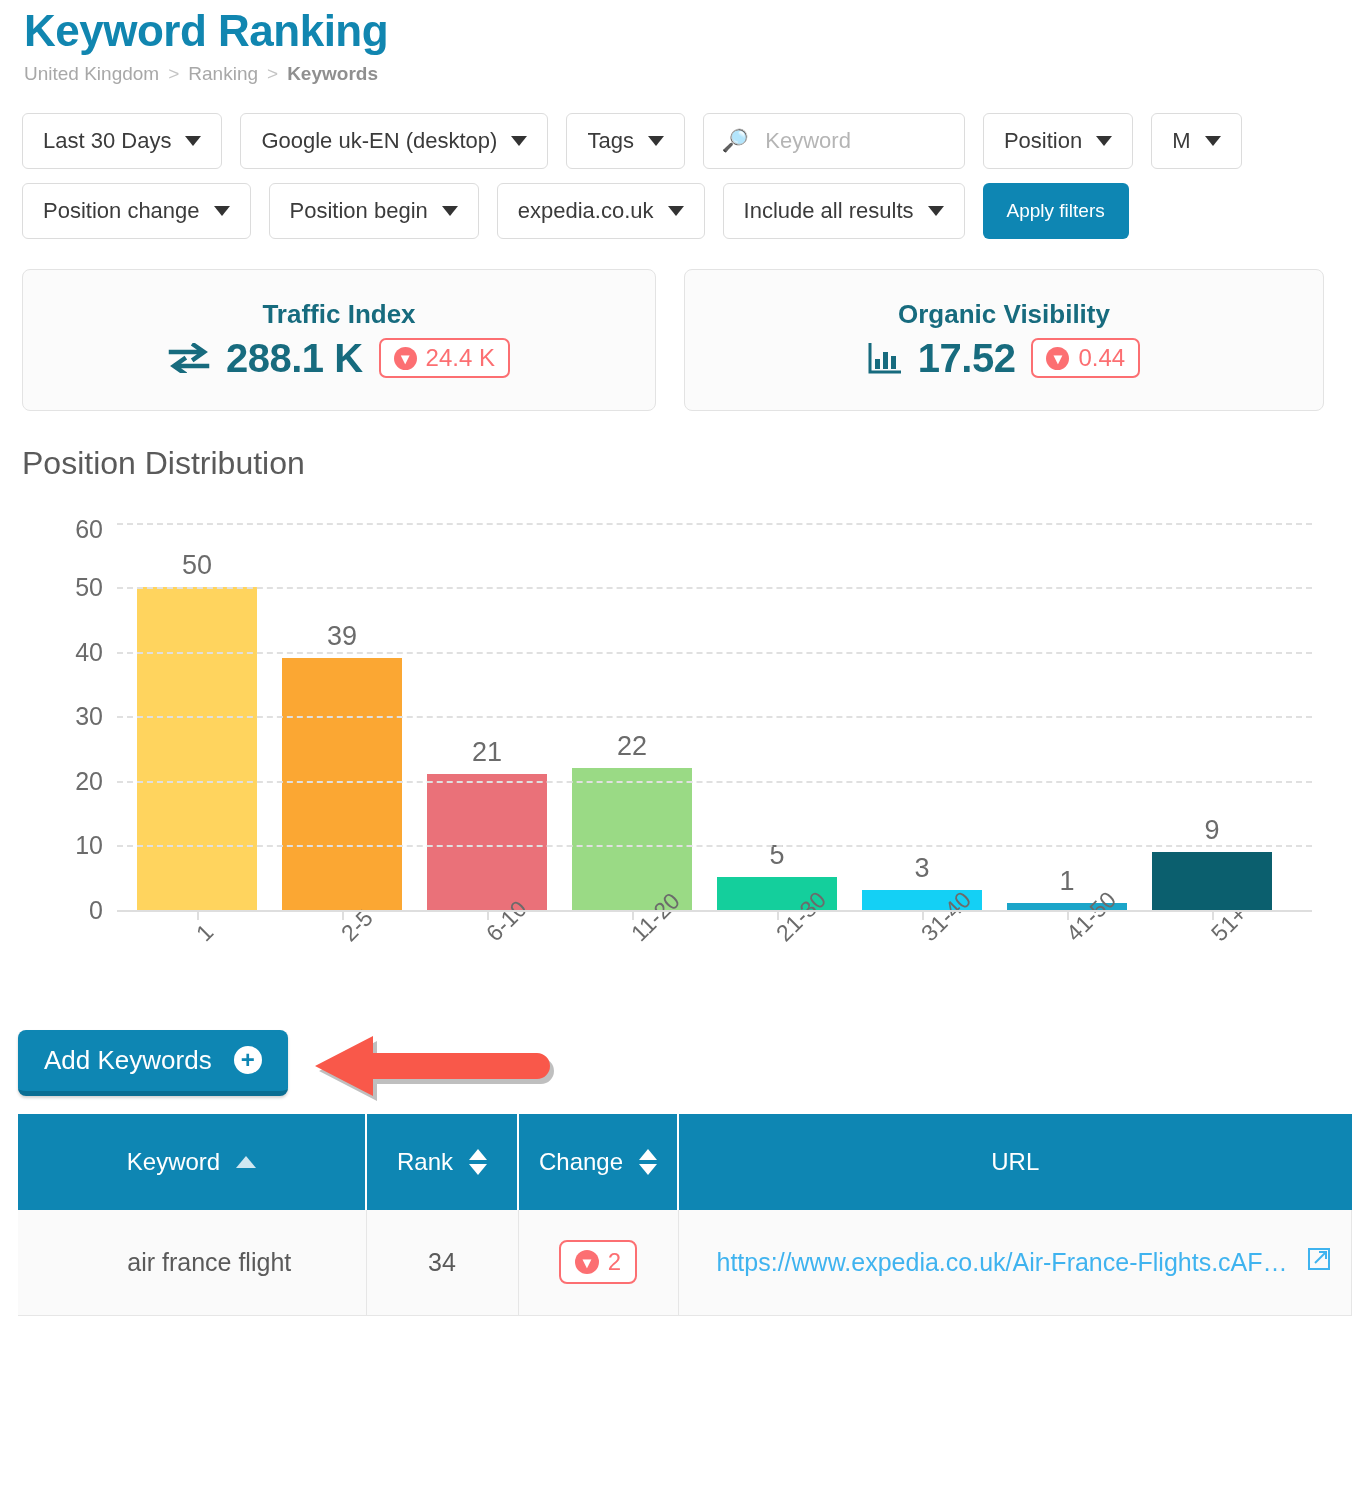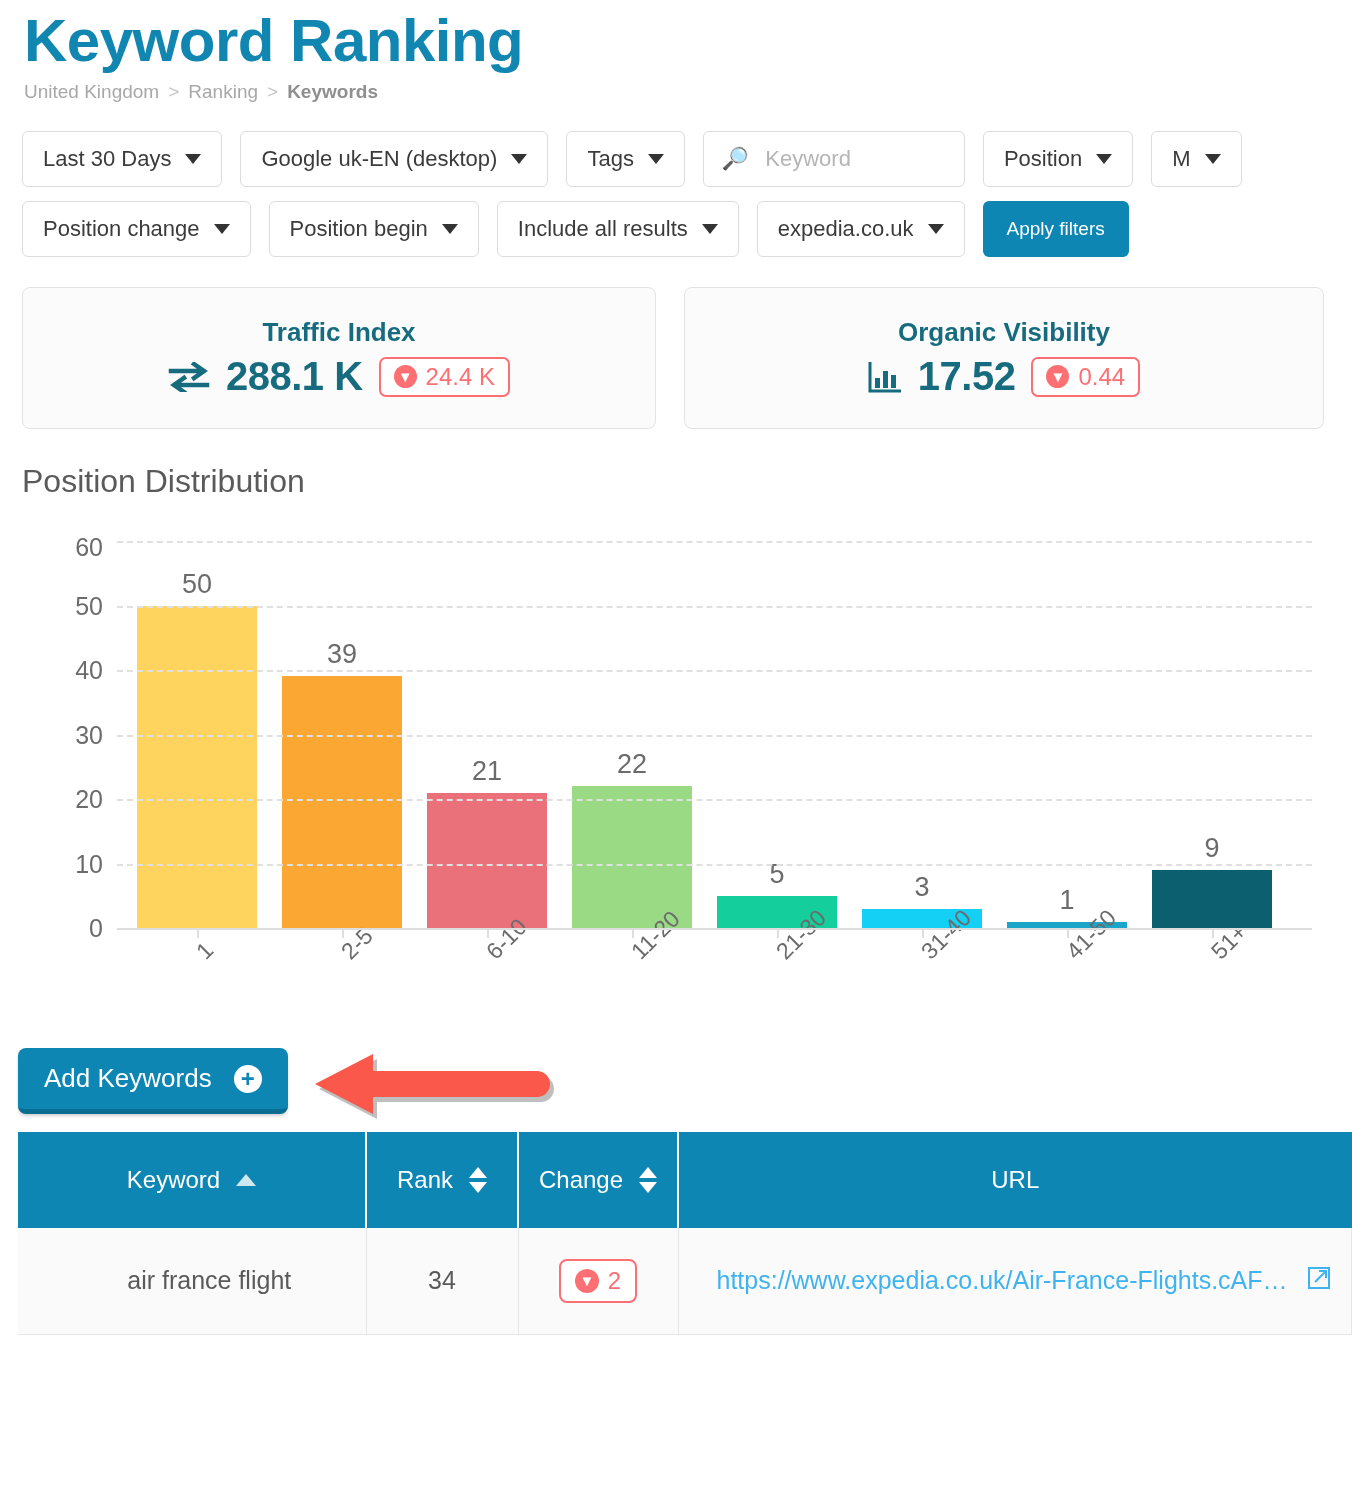--- a/index.html
+++ b/index.html
@@ -13,21 +13,21 @@
     position: relative;
     width: 1352px;
     height: 1492px;
     overflow: hidden;
     background: #fff;
   }
 
   
   .header { padding: 6px 0 0 24px; }
   .page-title {
-    font-size: 60px;
+    font-size: 44px;
     font-weight: bold;
     color: #1186b0;
     letter-spacing: -0.5px;
     line-height: 1.15;
     margin: 0;
   }
   .breadcrumb {
     margin-top: 6px;
     font-size: 19px;
     color: #a8a8a8;
@@ -434,25 +434,25 @@
     <div class="filter-row">
       <button class="filter-btn">
         <span>Position change</span>
         <span class="caret"></span>
       </button>
       <button class="filter-btn">
         <span>Position begin</span>
         <span class="caret"></span>
       </button>
       <button class="filter-btn">
+        <span>expedia.co.uk</span>
+        <span class="caret"></span>
+      </button>
+      <button class="filter-btn">
         <span>Include all results</span>
-        <span class="caret"></span>
-      </button>
-      <button class="filter-btn">
-        <span>expedia.co.uk</span>
         <span class="caret"></span>
       </button>
       <button class="apply-btn">Apply filters</button>
     </div>
   </div>
 
   <div class="stat-cards">
     <div class="stat-card one">
       <div class="stat-label">Traffic Index</div>
       <div class="stat-value-row">

